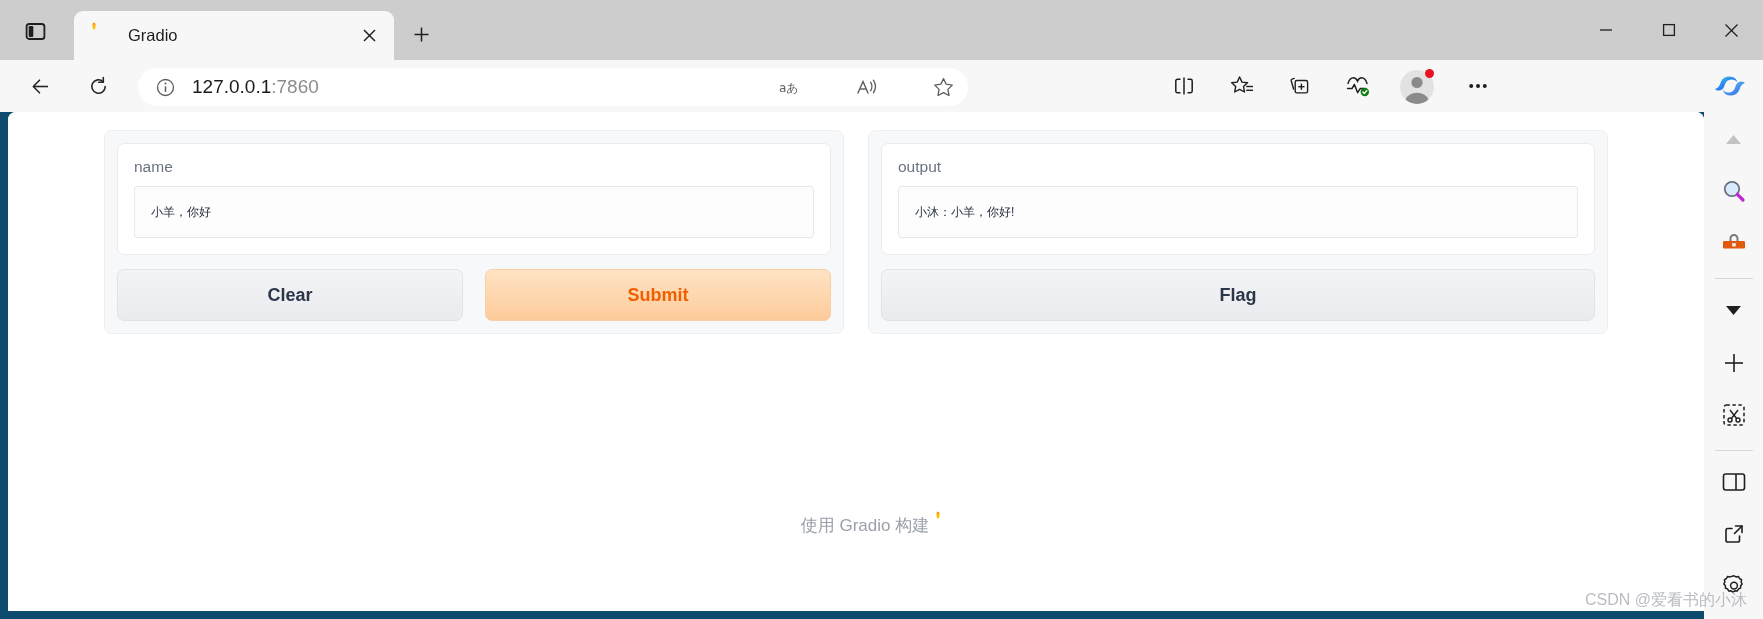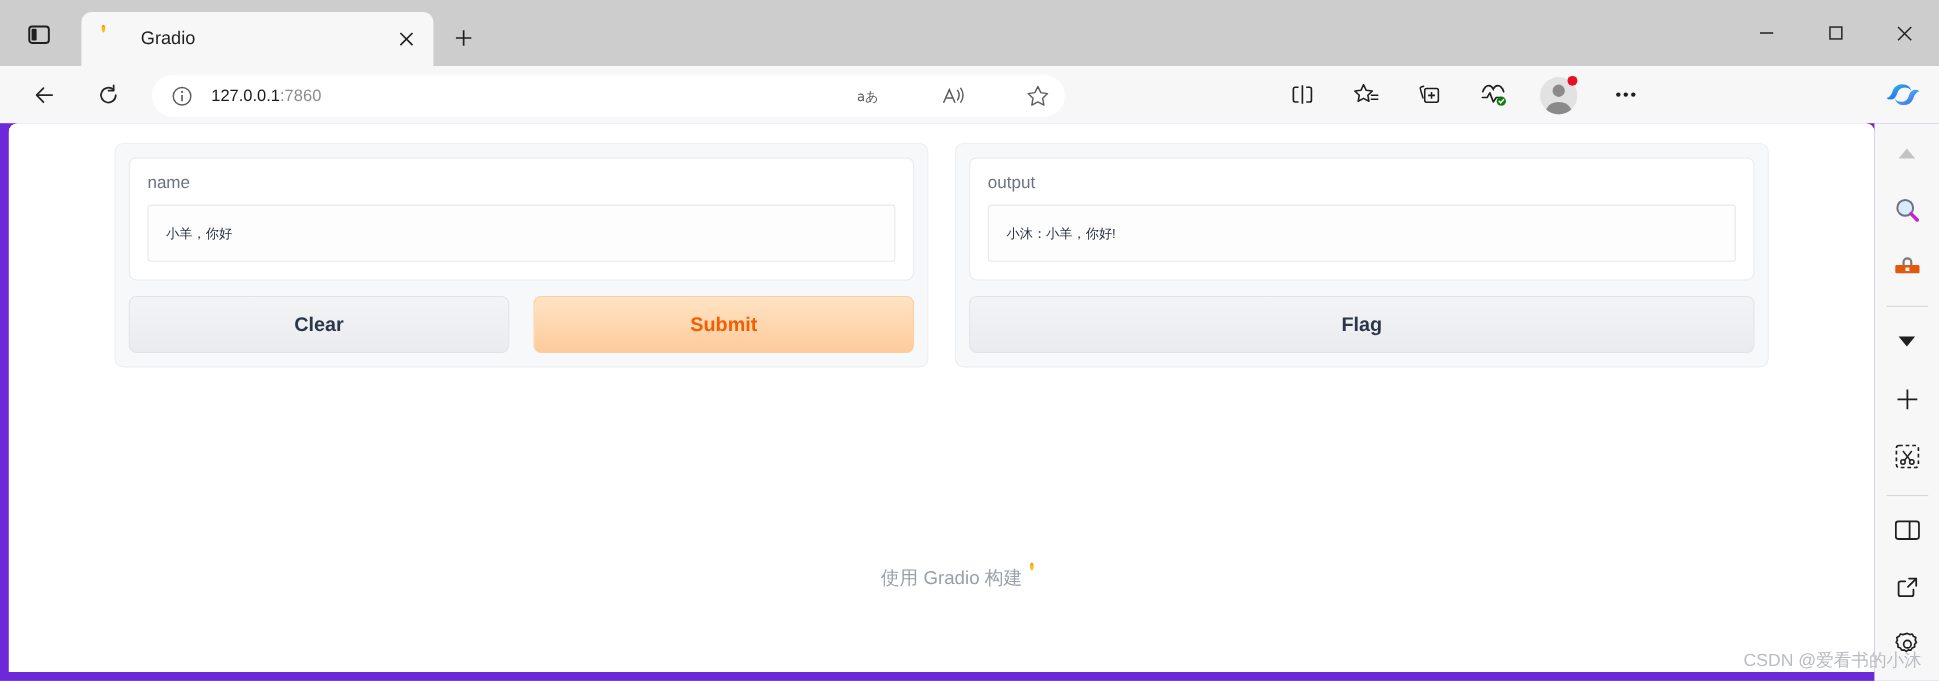--- a/index.html
+++ b/index.html
@@ -2,21 +2,21 @@
 <html><head>
 <meta charset="utf-8">
 <style>
   * { box-sizing: border-box; margin: 0; padding: 0; }
   html, body {
     width: 1763px; height: 619px;
     overflow: hidden;
     font-family: "Liberation Sans", "DejaVu Sans", sans-serif;
     background: #ffffff;
   }
-  #app { position: relative; width: 1763px; height: 619px; background: #6d28d9; }
+  #app { position: relative; width: 1763px; height: 619px; background: #0c4a6e; }
 
   
   .titlebar {
     position: absolute; top: 0; left: 0; width: 1763px; height: 60px;
     background: #cdcdcd;
   }
   .tab-sidebar-btn {
     position: absolute; left: 16px; top: 14px; width: 38px; height: 34px;
     display: flex; align-items: center; justify-content: center;
     border-radius: 5px; cursor: pointer;
@@ -59,21 +59,21 @@
     border-radius: 5px; cursor: pointer;
   }
 
   .omnibox {
     position: absolute; left: 138px; top: 8px; width: 830px; height: 38px;
     background: #ffffff; border-radius: 19px; display: flex; align-items: center;
     padding: 0 6px 0 14px;
   }
   .omni-info { width: 26px; height: 26px; display: flex; align-items: center; justify-content: center; flex:0 0 auto; cursor: pointer;}
   .omni-url {
-    font-size: 15px; color: #1a1a1a; margin-left: 14px; flex: 1 1 auto;
+    font-size: 19px; color: #1a1a1a; margin-left: 14px; flex: 1 1 auto;
     white-space: nowrap; overflow: hidden; cursor: text;
   }
   .omni-url .port { color: #8d8d8d; }
   .omni-right { display: flex; align-items: center; flex: 0 0 auto; gap: 40px; }
   .omni-icon {
     width: 34px; height: 30px; display: flex; align-items: center; justify-content: center;
     border-radius: 5px; cursor: pointer; margin-right: 2px;
   }
 
   .avatar-wrap { position: absolute; top: 8px; width: 38px; height: 38px; cursor: pointer; }

